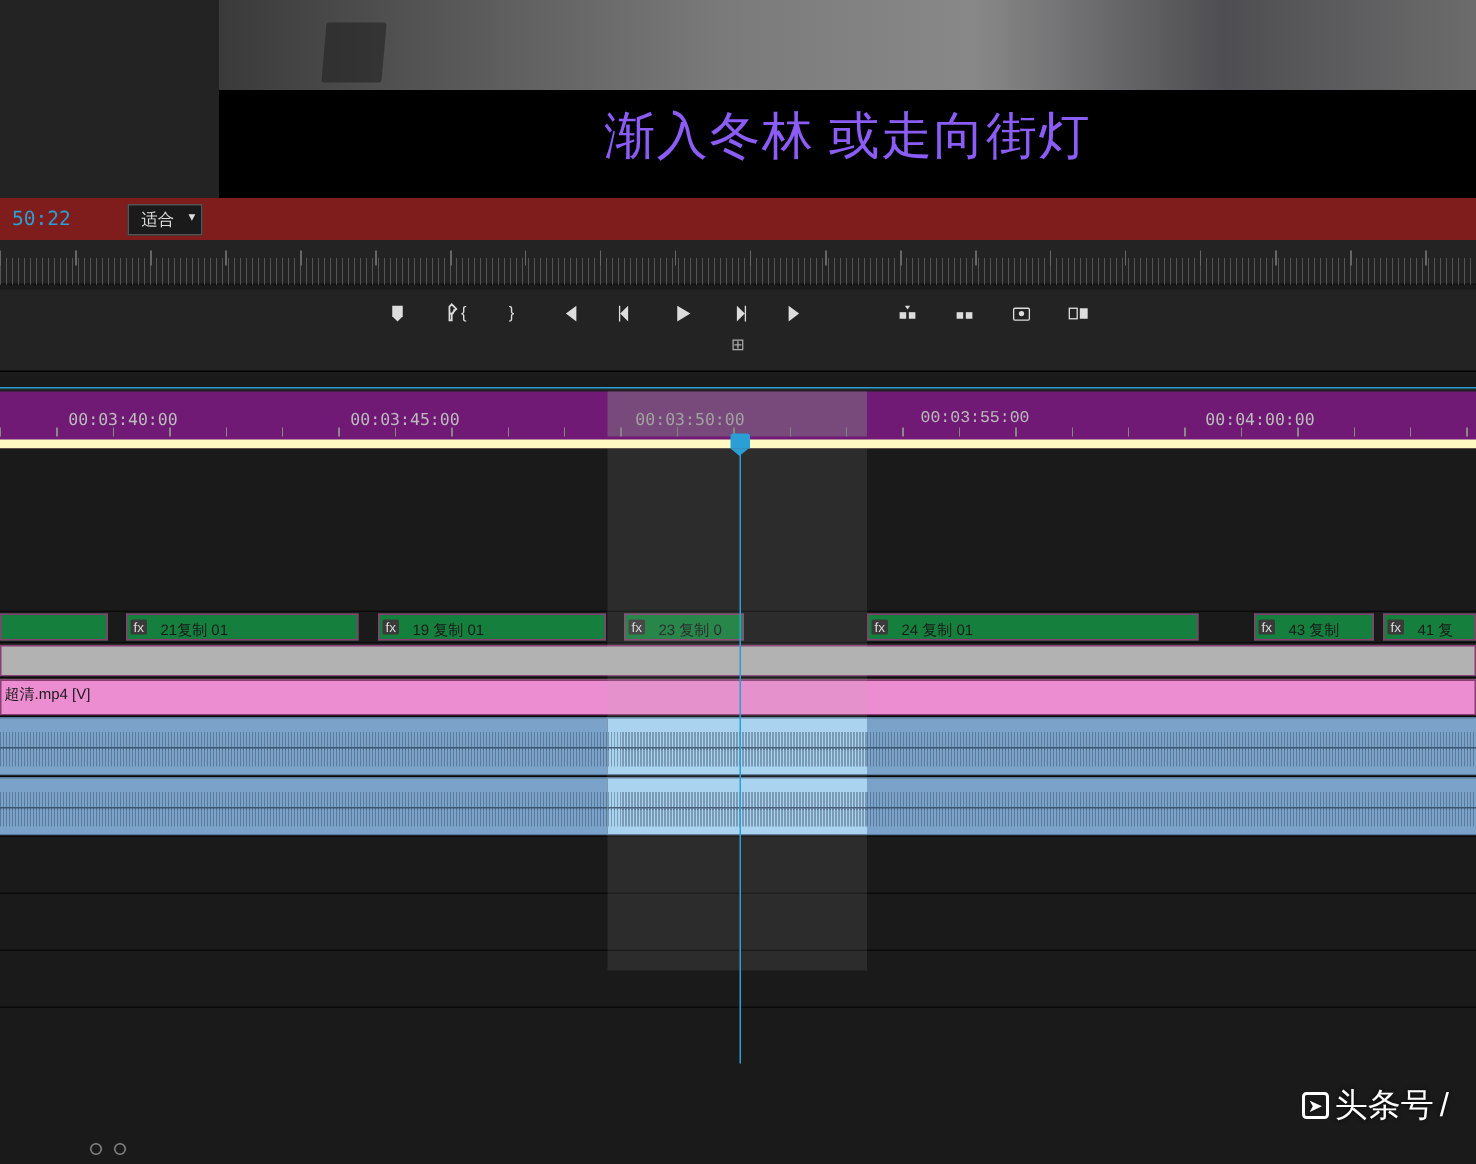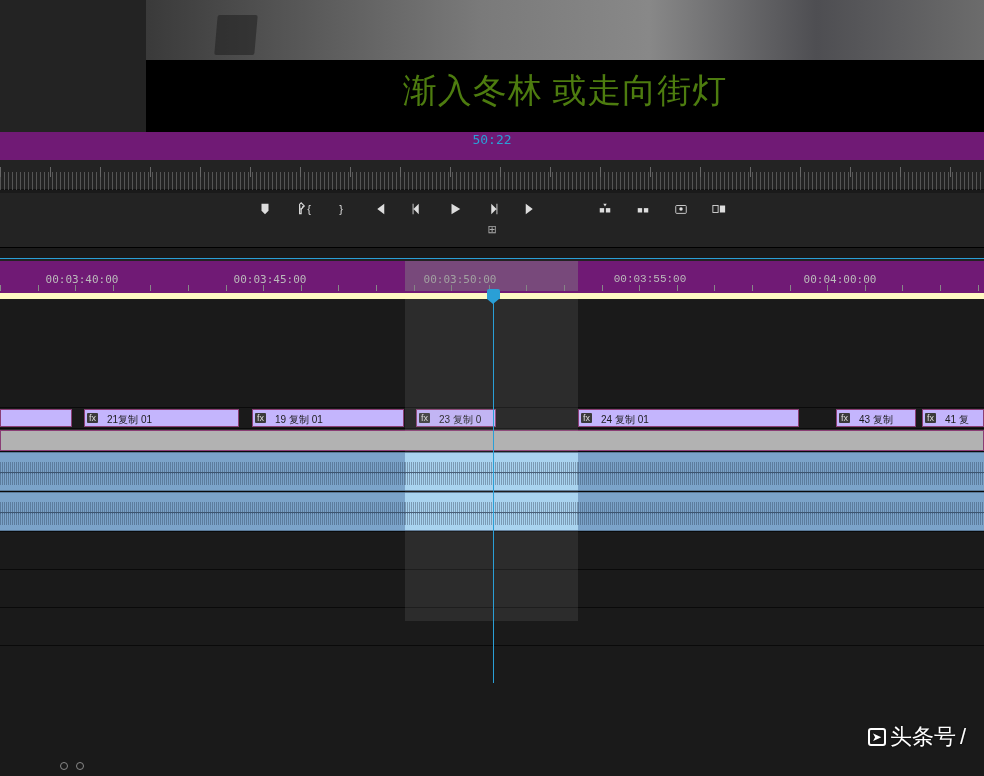--- a/index.html
+++ b/index.html
@@ -2,26 +2,26 @@
 <html><head>
 <meta charset="utf-8">
 <style>
 * { margin: 0; padding: 0; box-sizing: border-box; font-family: "Microsoft YaHei", Arial, sans-serif; }
 body { background: #1a1a1a; width: 984px; height: 776px; overflow: hidden; color: #ccc; font-size: 11px; position: relative; }
 
 
 .preview-area { position: absolute; top: 0; left: 146px; right: 0; height: 132px; background: #000; overflow: hidden; }
 .preview-frame { position: absolute; top: 0; left: 0; right: 0; height: 60px; background: linear-gradient(90deg, #3a3a3a, #5a5a5a 20%, #7a7a7a 40%, #888 60%, #4e4e52 80%, #6c6c6c); }
 .preview-frame::after { content: ""; position: absolute; left: 70px; top: 15px; width: 40px; height: 40px; background: #1a1a1a; border-radius: 2px; transform: skewX(-5deg); opacity: 0.5; }
-.preview-subtitle { position: absolute; bottom: 18px; left: 0; right: 0; text-align: center; font-family: "KaiTi", "楷体", serif; font-size: 34px; color: #4d7c0f; letter-spacing: 1px; }
+.preview-subtitle { position: absolute; bottom: 18px; left: 0; right: 0; text-align: center; font-family: "KaiTi", "楷体", serif; font-size: 34px; color: #8b5cf6; letter-spacing: 1px; }
 
 .preview-left-panel { position: absolute; top: 0; left: 0; width: 146px; height: 132px; background: #232323; }
 
 
-.preview-toolbar { position: absolute; top: 132px; left: 0; right: 0; height: 28px; background: #701a75; display: flex; align-items: center; padding: 0 8px; gap: 10px; flex-direction: column; }
+.preview-toolbar { position: absolute; top: 132px; left: 0; right: 0; height: 28px; background: #7f1d1d; display: flex; align-items: center; padding: 0 8px; gap: 10px; }
 .timecode { color: #2a9fd6; font-family: monospace; font-size: 13px; font-weight: 500; }
 .dropdown { background: #1a1a1a; border: 1px solid #555; color: #ddd; padding: 2px 18px 2px 8px; position: relative; font-size: 11px; }
 .dropdown::after { content: "▾"; position: absolute; right: 4px; font-size: 9px; }
 
 
 .frame-ruler { position: absolute; top: 160px; left: 0; right: 0; height: 30px; background: #232323; border-bottom: 1px solid #111; }
 .frame-ruler-ticks { position: absolute; top: 12px; left: 0; right: 0; height: 18px; background-image: repeating-linear-gradient(90deg, #888 0, #888 1px, transparent 1px, transparent 4px); opacity: 0.5; }
 .frame-ruler-ticks::before { content: ""; position: absolute; top: -5px; left: 0; right: 0; height: 10px; background-image: repeating-linear-gradient(90deg, #aaa 0, #aaa 1px, transparent 1px, transparent 50px); }
 
 
@@ -56,21 +56,21 @@
 .track.v3 { background: #1a1a1a; }
 .track.v2 { background: #2b2b2b; height: 23px; }
 .track.v1 { background: #2b2b2b; height: 26px; }
 .track.a1 { background: #1a1a1a; height: 40px; }
 .track.a2 { background: #1a1a1a; height: 40px; }
 .track.a3 { background: #1a1a1a; height: 38px; }
 .track.a4 { background: #1a1a1a; height: 38px; }
 .track.empty { background: #1a1a1a; height: 38px; }
 
 
-.clip { position: absolute; top: 1px; bottom: 1px; background: #c4b5fd; border: 1px solid #8a3e75; }
+.clip { position: absolute; top: 1px; bottom: 1px; background: #15803d; border: 1px solid #8a3e75; }
 .clip .fx { position: absolute; left: 2px; top: 3px; background: #3a3a3a; color: #ddd; font-size: 9px; padding: 0 2px; border-radius: 1px; }
 .clip .lbl { position: absolute; left: 22px; top: 3px; color: #1a1a1a; font-size: 10px; }
 .clip.v1 { top: 1px; bottom: 0; background: #eb8dd0; }
 .clip.v1.sel { background: #b2b2b2; }
 .clip-label-v1 { position: absolute; left: 0; top: 1px; color: #1a1a1a; font-size: 10px; padding: 1px 2px; }
 
 .audio-clip { position: absolute; top: 0; bottom: 0; background: #7ba3c9; border-top: 1px solid #5a7a99; border-bottom: 1px solid #5a7a99; }
 .audio-clip.sel { background: #a8d8f8; }
 .waveform { position: absolute; top: 50%; left: 0; right: 0; height: 1px; background: #3d5570; }
 .waveform::before, .waveform::after { content: ""; position: absolute; left: 0; right: 0; height: 12px; background: repeating-linear-gradient(90deg, rgba(61,85,112,0.5) 0, rgba(61,85,112,0.5) 1px, transparent 1px, transparent 2px); }
@@ -222,20 +222,25 @@
         <div class="clip" style="left: 922px; width: 62px;">
           <span class="fx">fx</span>
           <span class="lbl">41 复</span>
         </div>
       </div>
 
     <div class="track v2">
       <div class="clip v1 sel" style="left:0;right:0;width:auto"></div>
     </div>
 
+    <div class="track v1">
+      <div class="clip v1" style="left:0;right:0;width:auto">
+        <span class="clip-label-v1">超清.mp4 [V]</span>
+      </div>
+    </div>
 
     <div class="track a1">
       <div class="audio-clip" style="left:0;width:405px">
           <div class="waveform"></div>
         </div>
       <div class="audio-clip sel" style="left:405px;width:173px">
           <div class="waveform"></div>
         </div>
       <div class="audio-clip" style="left:578px;right:0">
           <div class="waveform"></div>

